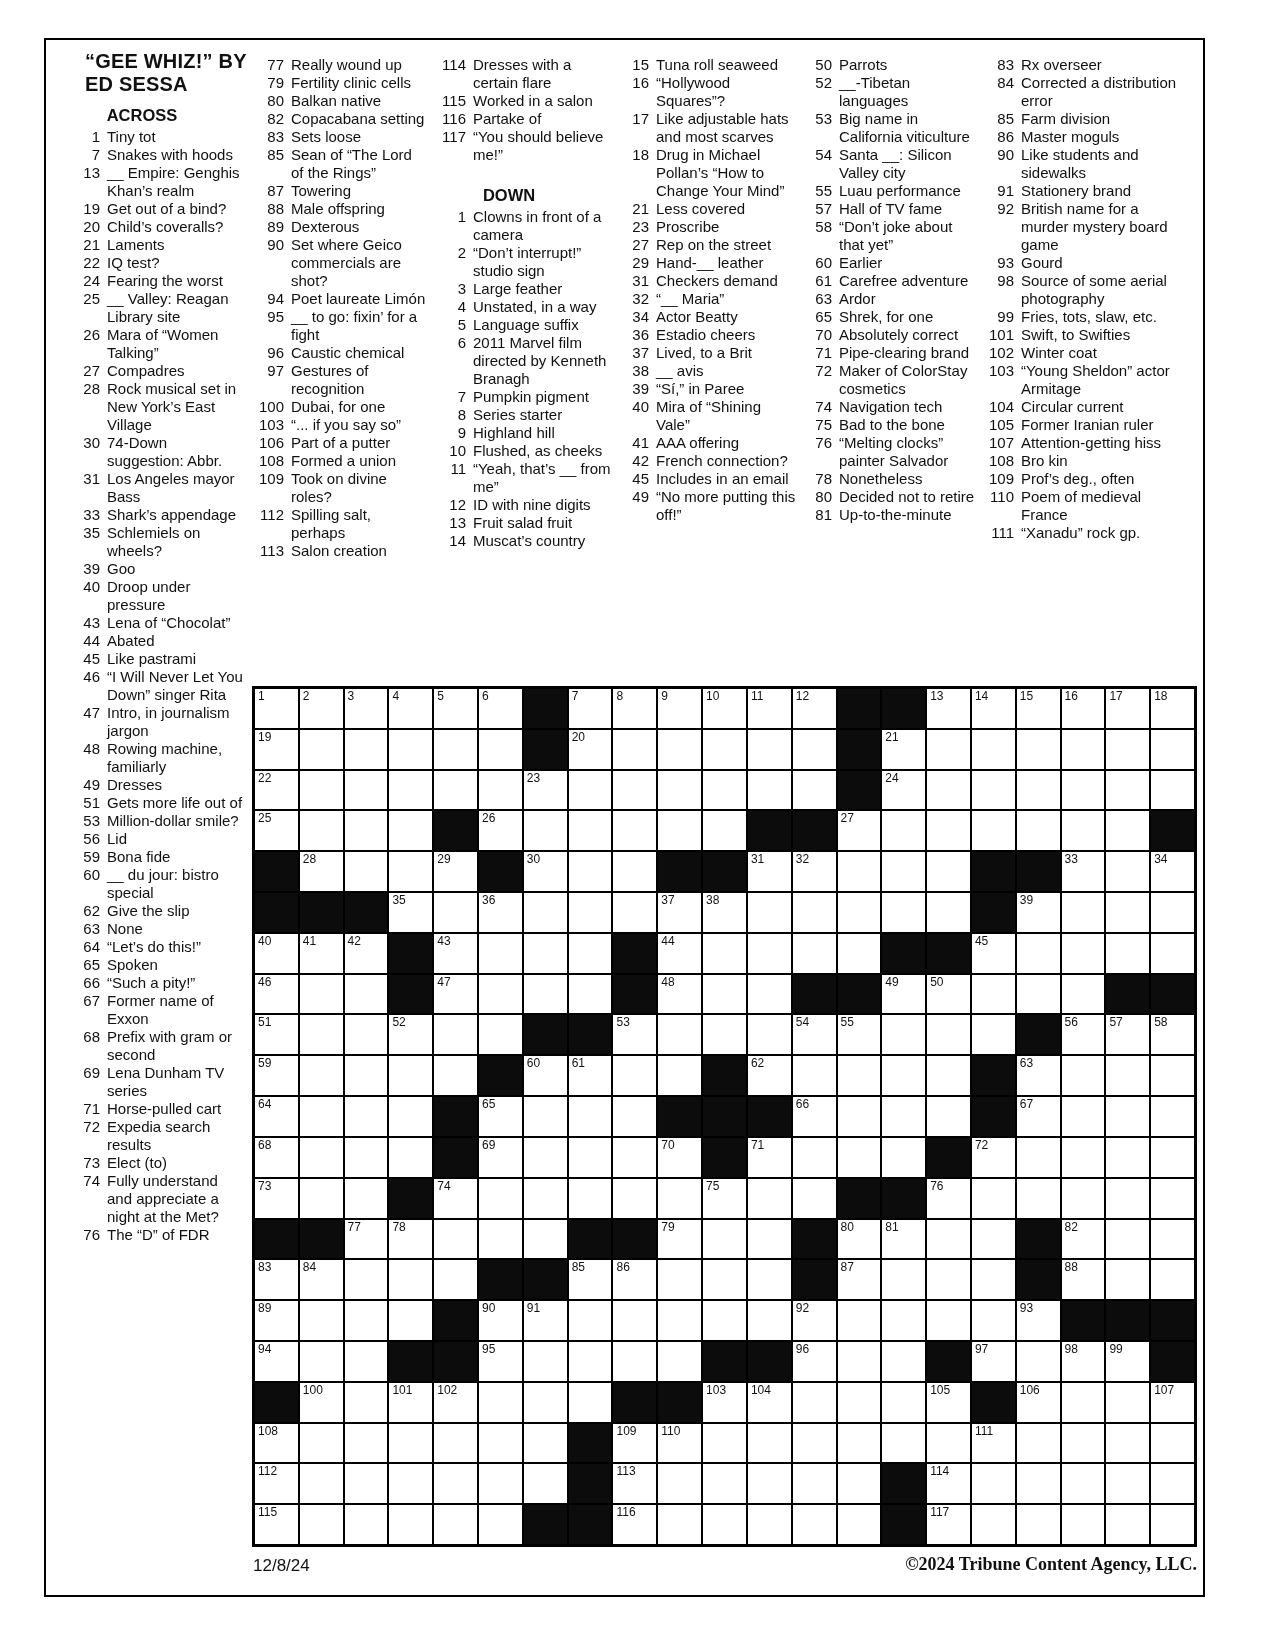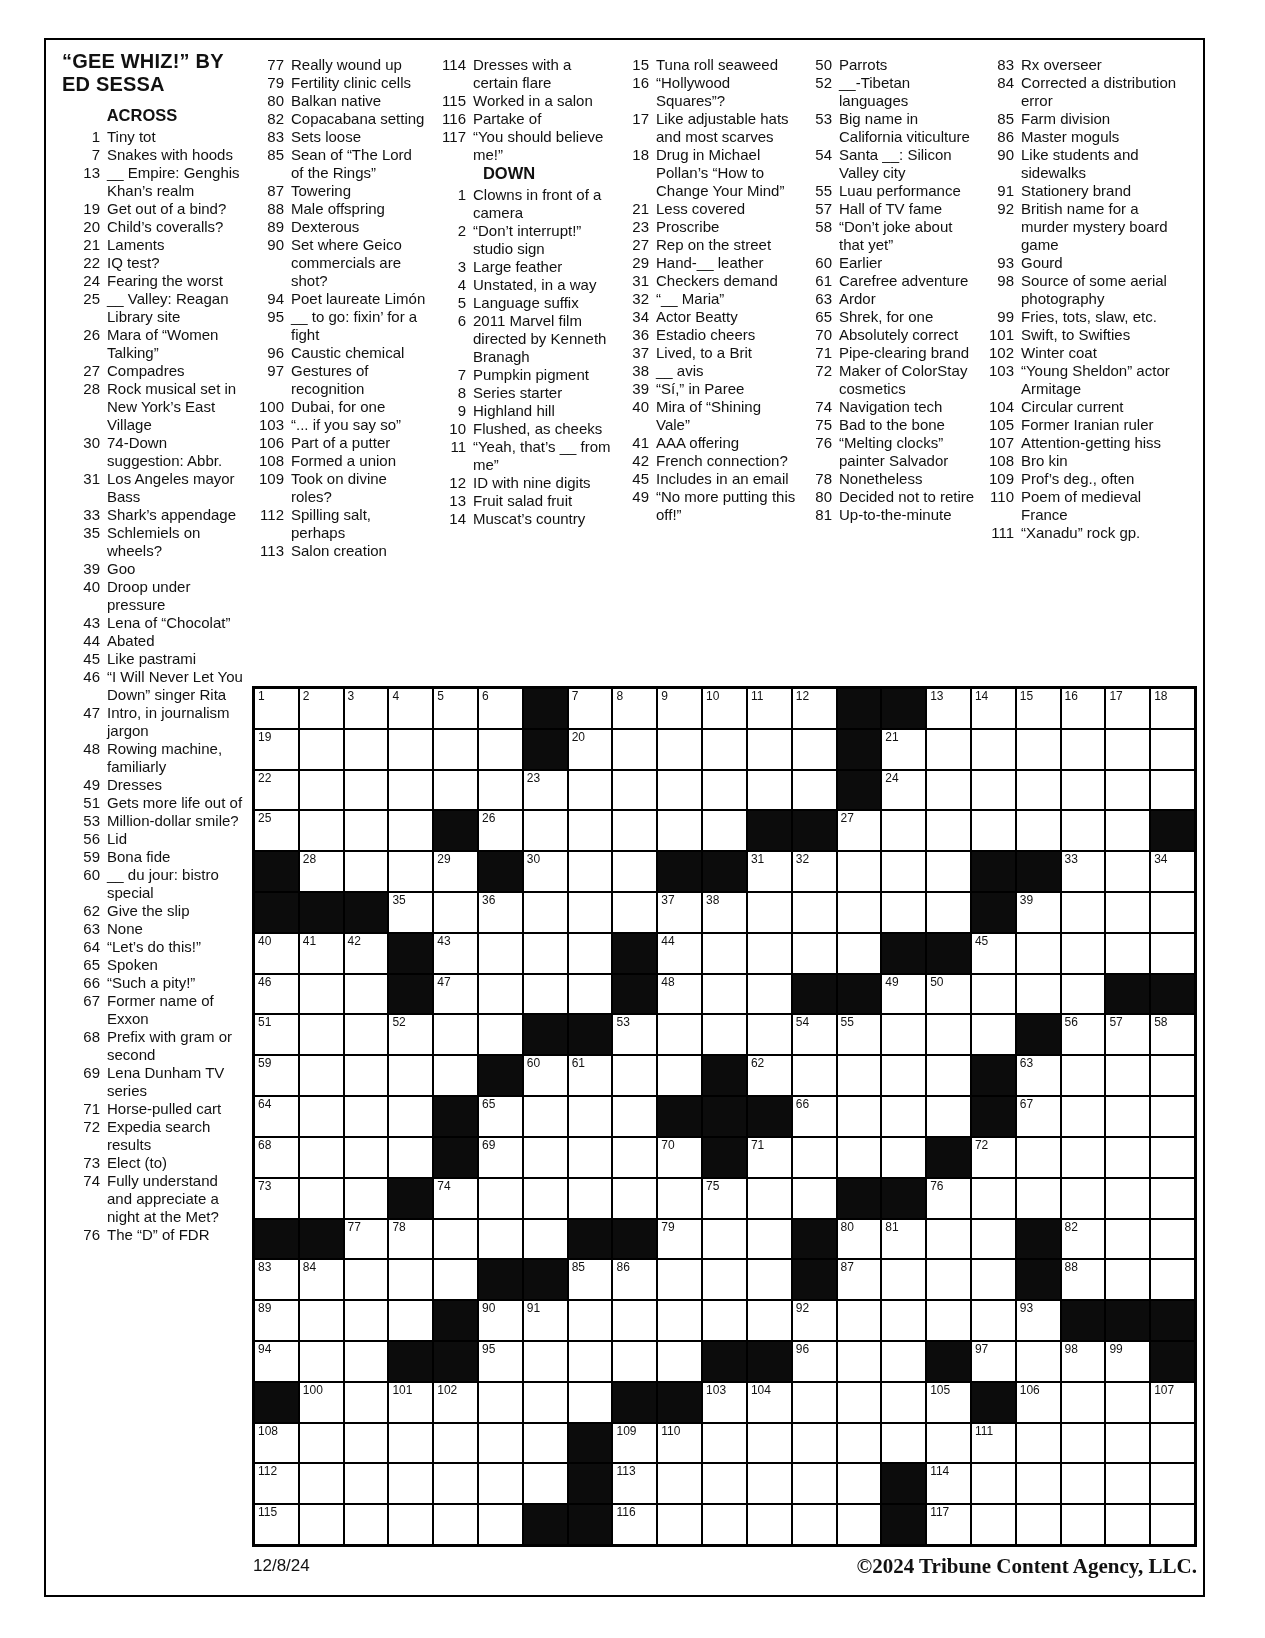--- a/index.html
+++ b/index.html
@@ -1,36 +1,36 @@
 <!DOCTYPE html>
 <html><head>
 <meta charset="utf-8">
 <style>
   html,body{margin:0;padding:0;background:#fff;}
   body{width:1265px;height:1638px;position:relative;font-family:"Liberation Sans",sans-serif;color:#111;overflow:hidden;}
   .frame{position:absolute;left:44px;top:38px;width:1157px;height:1555px;border:2px solid #000;}
-  .title{position:absolute;left:62px;top:50px;font-size:20px;font-weight:bold;line-height:23px;letter-spacing:.2px;}
+  .title{position:absolute;left:85px;top:50px;font-size:20px;font-weight:bold;line-height:23px;letter-spacing:.2px;}
   .clue-col{position:absolute;font-size:15px;line-height:18px;}
   #col1{left:68px;top:106px;width:178px;}
   #col2{left:252px;top:56px;width:176px;}
   #col3{left:434px;top:56px;width:180px;}
   #col4{left:617px;top:56px;width:180px;}
   #col5{left:800px;top:56px;width:180px;}
   #col6{left:982px;top:56px;width:196px;}
   .clue-header{font-weight:bold;text-align:center;font-size:16.5px;margin:0 30px 4px 0;}
-  .down-header{}
+  .down-header{margin-top:22px;}
   .clue{display:flex;align-items:flex-start;}
   .clue .n{flex:0 0 32px;text-align:right;padding-right:7px;font-weight:normal;}
   .clue .t{flex:1;}
   .grid{position:absolute;left:252px;top:686px;width:945px;height:861px;background:#000;border:3px solid #000;display:grid;grid-template-columns:repeat(21,1fr);grid-template-rows:repeat(21,1fr);gap:2px;box-sizing:border-box;}
   .cell{background:#fff;position:relative;}
   .cell.black{background:#0c0c0c;}
   .cell .num{position:absolute;left:3px;top:1px;font-size:12px;line-height:13px;}
   .footer-date{position:absolute;left:253px;top:1556px;font-size:17px;font-weight:normal;}
-  .footer-copy{position:absolute;left:600px;top:1554px;width:597px;text-align:right;font-size:21px;font-weight:bold;font-family:"Liberation Serif",serif;}
+  .footer-copy{position:absolute;left:600px;top:1554px;width:597px;text-align:right;font-size:18px;font-weight:bold;font-family:"Liberation Serif",serif;}
 </style>
 </head>
 <body>
 
 <div class="frame"></div>
 
 <div class="title">
   <div>“GEE WHIZ!” BY</div>
   <div>ED SESSA</div>
 </div>

